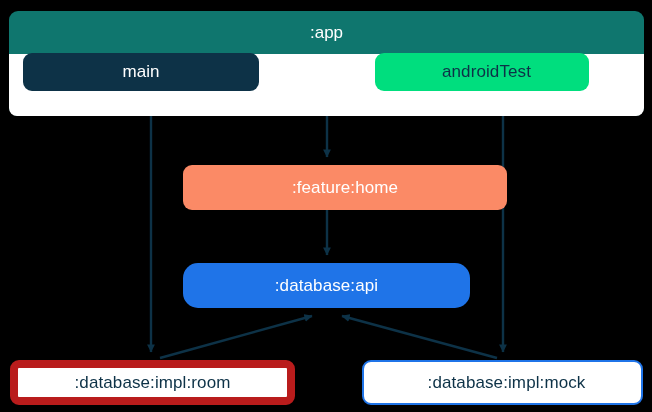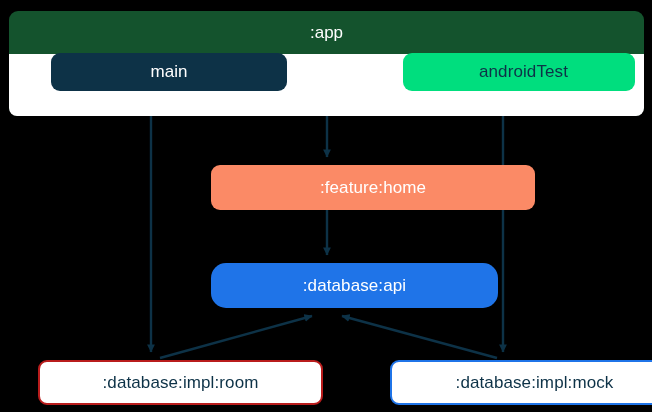--- a/index.html
+++ b/index.html
@@ -19,31 +19,30 @@
     position: absolute;
     box-sizing: border-box;
     display: flex;
     align-items: center;
     justify-content: center;
     border-radius: 9px;
     font-size: 17px;
     font-weight: 400;
     letter-spacing: 0.1px;
     white-space: nowrap;
-    margin-left: 28px;
   }
 
   
   #app-cluster {
     position: absolute;
     left: 9px;
     top: 11px;
     width: 635px;
     height: 105px;
-    background: #14532d;
+    background: #0f766e;
     border-radius: 9px;
     box-sizing: border-box;
   }
   #app-cluster-title {
     position: absolute;
     left: 0;
     top: 0;
     width: 100%;
     height: 43px;
     display: flex;
@@ -68,21 +67,21 @@
     left: 23px;
     top: 53px;
     width: 236px;
     height: 38px;
     background: #0D3247;
     color: #FFFFFF;
   }
   #node-androidtest {
     left: 375px;
     top: 53px;
-    width: 232px;
+    width: 214px;
     height: 38px;
     background: #00DE7E;
     color: #0D3247;
     padding-left: 9px;
   }
 
   
   #node-feature-home {
     left: 183px;
     top: 165px;
@@ -100,21 +99,21 @@
     color: #FFFFFF;
     border-radius: 15px;
   }
   #node-database-impl-room {
     left: 10px;
     top: 360px;
     width: 285px;
     height: 45px;
     background: #FFFFFF;
     color: #0D3247;
-    border: 2px solid #b91c1c;
+    border: 8px solid #b91c1c;
   }
   #node-database-impl-mock {
     left: 362px;
     top: 360px;
     width: 281px;
     height: 45px;
     background: #FFFFFF;
     color: #0D3247;
     border: 2px solid #1F74E8;
     padding-left: 8px;

